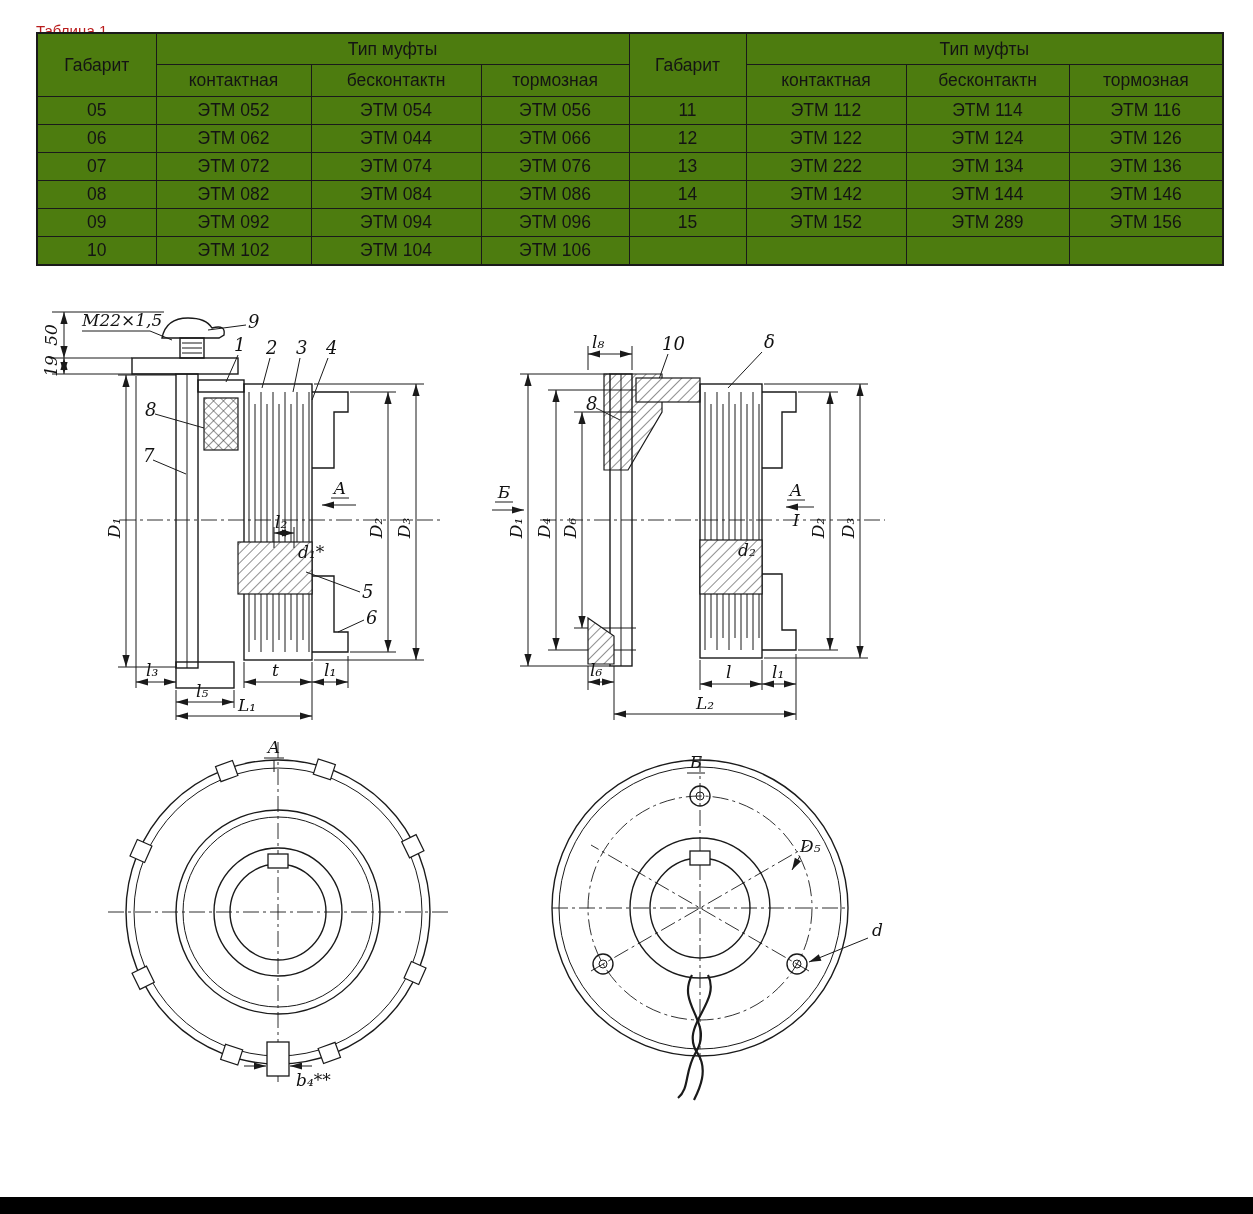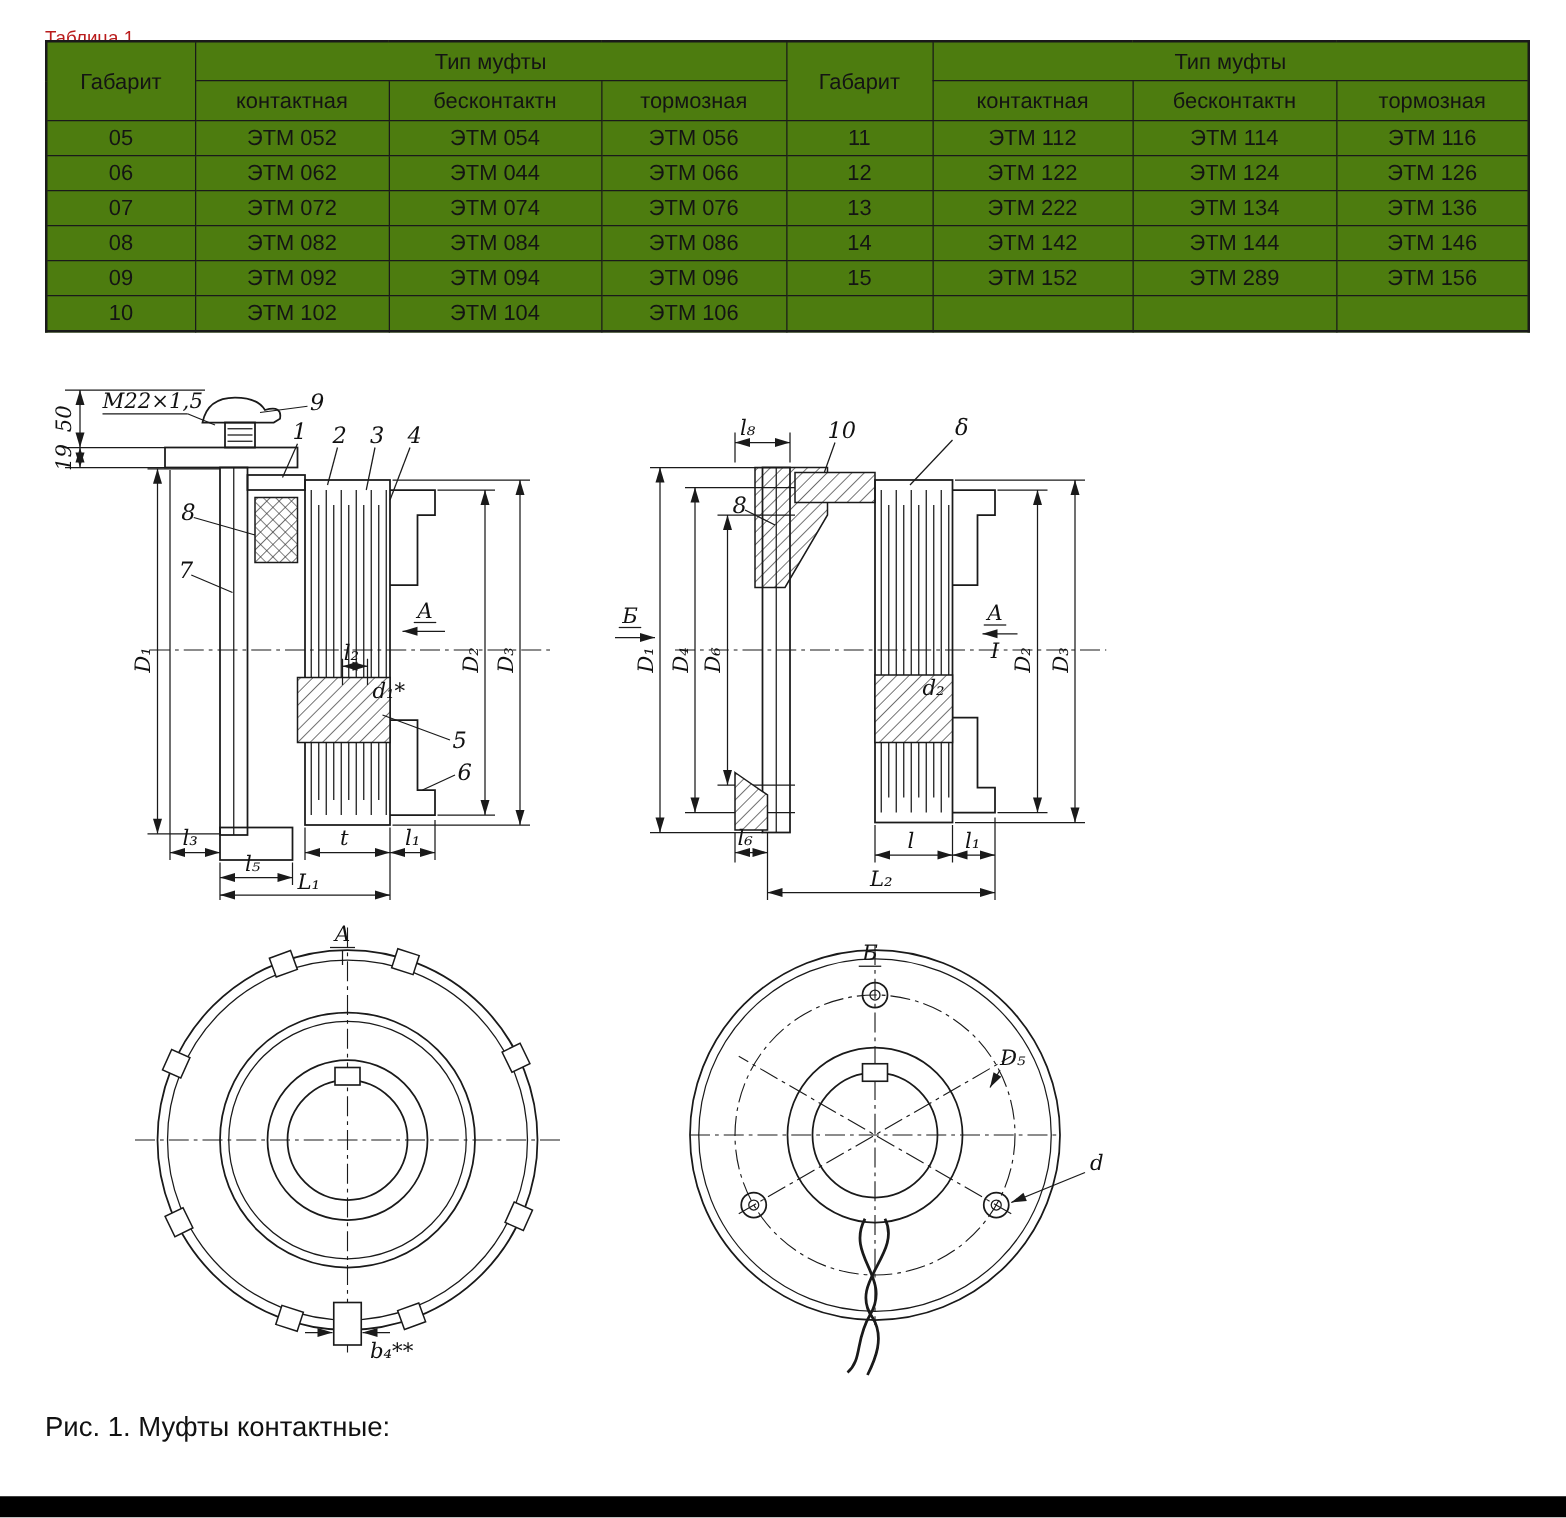--- a/index.html
+++ b/index.html
@@ -428,18 +428,17 @@
     <line class="dim" x1="868" y1="938" x2="809" y2="962" marker-end="url(#aE)"></line>
 
     <g>
       <path d="M692,975 C676,1005 714,1022 696,1052 C684,1072 690,1088 678,1098" stroke="#1a1a1a" stroke-width="2.2" fill="none"></path>
       <path d="M708,975 C722,1003 678,1026 698,1054 C708,1070 700,1088 694,1100" stroke="#1a1a1a" stroke-width="2.2" fill="none"></path>
     </g>
   </g>
 </svg>
 
 <div class="cap cap1">
-  <div>Рис. 1. Муфты контактные:</div>
 </div>
 <div class="cap cap2">
 </div>
 
 <div class="footer-bar"></div>
 
 </body></html>

